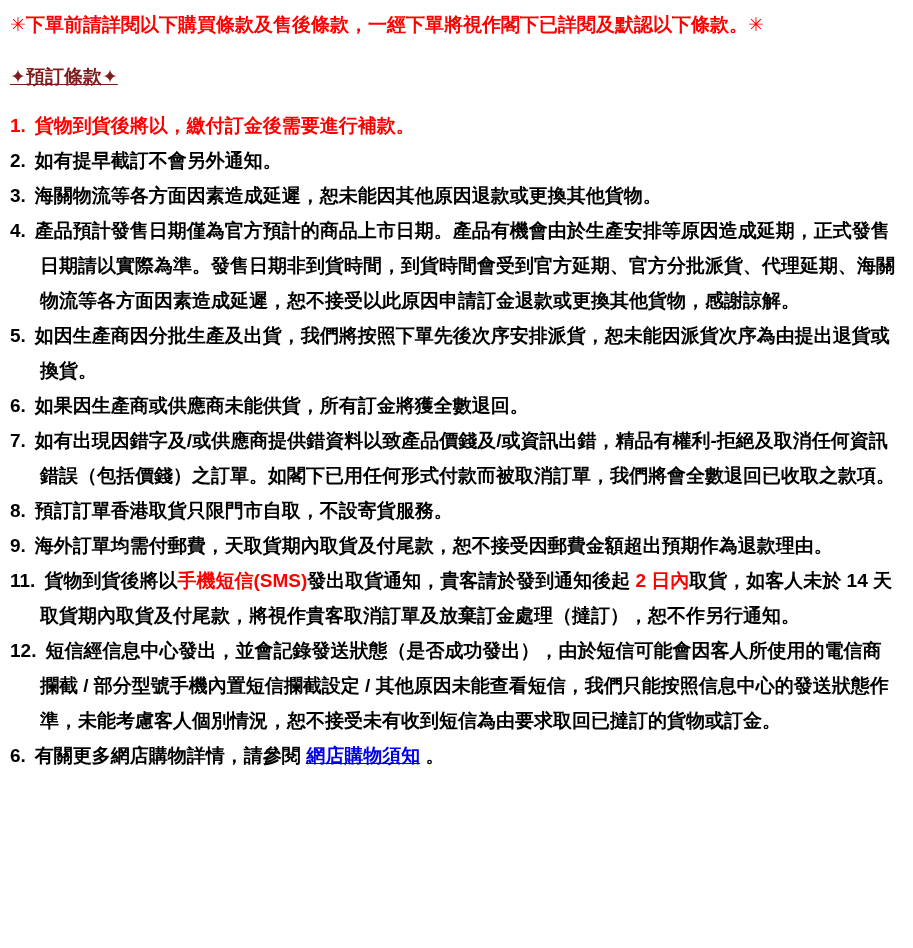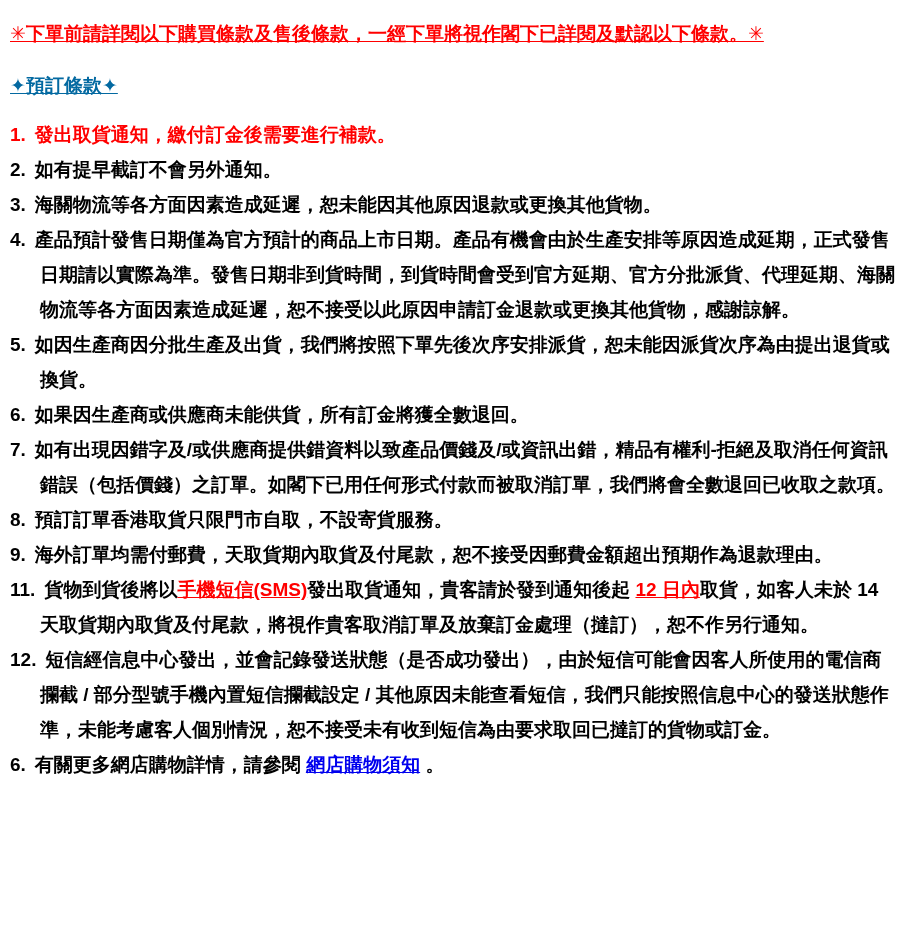--- a/index.html
+++ b/index.html
@@ -10,67 +10,64 @@
     background: #ffffff;
     color: #000000;
     font-family: "Liberation Sans", "DejaVu Sans", sans-serif;
     font-weight: 700;
     font-size: 19px;
   }
   .page { padding: 10px 16px 12px 10px; }
 
   .notice {
     color: var(--red, #ff0000);
-    text-decoration: underline;
     line-height: 30px;
     margin-bottom: 22px;
-    margin-top: 9px;
   }
 
   .section-title {
-    color: #0369a1;
+    color: #7f1d1d;
     text-decoration: underline;
     line-height: 30px;
     margin-bottom: 16px;
   }
 
   .terms-list { }
 
   .term {
     padding-left: 30px;
     text-indent: -30px;
     line-height: 35px;
   }
   .term .num { margin-right: 9px; }
   .term.red { color: var(--red, #ff0000); }
 
   .red-underline {
     color: var(--red, #ff0000);
-    text-decoration: underline;
   }
   a.link {
     color: var(--link, #0000ee);
     cursor: pointer;
   }
 </style>
 </head>
 <body>
 
 <div class="page">
   <div class="notice">✳下單前請詳閱以下購買條款及售後條款，一經下單將視作閣下已詳閱及默認以下條款。✳</div>
 
   <div class="section-title">✦預訂條款✦</div>
 
   <div class="terms-list">
-      <div class="term red"><span class="num">1.</span><span>發出取貨通知，繳付訂金後需要進行補款。</span></div>
+      <div class="term red"><span class="num">1.</span><span>貨物到貨後將以，繳付訂金後需要進行補款。</span></div>
       <div class="term"><span class="num">2.</span><span>如有提早截訂不會另外通知。</span></div>
       <div class="term"><span class="num">3.</span><span>海關物流等各方面因素造成延遲，恕未能因其他原因退款或更換其他貨物。</span></div>
       <div class="term"><span class="num">4.</span><span>產品預計發售日期僅為官方預計的商品上市日期。產品有機會由於生產安排等原因造成延期，正式發售日期請以實際為準。發售日期非到貨時間，到貨時間會受到官方延期、官方分批派貨、代理延期、海關物流等各方面因素造成延遲，恕不接受以此原因申請訂金退款或更換其他貨物，感謝諒解。</span></div>
       <div class="term"><span class="num">5.</span><span>如因生產商因分批生產及出貨，我們將按照下單先後次序安排派貨，恕未能因派貨次序為由提出退貨或換貨。</span></div>
       <div class="term"><span class="num">6.</span><span>如果因生產商或供應商未能供貨，所有訂金將獲全數退回。</span></div>
       <div class="term"><span class="num">7.</span><span>如有出現因錯字及/或供應商提供錯資料以致產品價錢及/或資訊出錯，精品有權利-拒絕及取消任何資訊錯誤（包括價錢）之訂單。如閣下已用任何形式付款而被取消訂單，我們將會全數退回已收取之款項。</span></div>
       <div class="term"><span class="num">8.</span><span>預訂訂單香港取貨只限門市自取，不設寄貨服務。</span></div>
       <div class="term"><span class="num">9.</span><span>海外訂單均需付郵費，天取貨期內取貨及付尾款，恕不接受因郵費金額超出預期作為退款理由。</span></div>
-      <div class="term"><span class="num">11.</span><span>貨物到貨後將以</span><span class="red-underline">手機短信(SMS)</span><span>發出取貨通知，貴客請於發到通知後起 </span><span class="red-underline">12 日內</span><span>取貨，如客人未於 14 天取貨期內取貨及付尾款，將視作貴客取消訂單及放棄訂金處理（撻訂），恕不作另行通知。</span></div>
+      <div class="term"><span class="num">11.</span><span>貨物到貨後將以</span><span class="red-underline">手機短信(SMS)</span><span>發出取貨通知，貴客請於發到通知後起 </span><span class="red-underline">2 日內</span><span>取貨，如客人未於 14 天取貨期內取貨及付尾款，將視作貴客取消訂單及放棄訂金處理（撻訂），恕不作另行通知。</span></div>
       <div class="term"><span class="num">12.</span><span>短信經信息中心發出，並會記錄發送狀態（是否成功發出），由於短信可能會因客人所使用的電信商攔截 / 部分型號手機內置短信攔截設定 / 其他原因未能查看短信，我們只能按照信息中心的發送狀態作準，未能考慮客人個別情況，恕不接受未有收到短信為由要求取回已撻訂的貨物或訂金。</span></div>
       <div class="term"><span class="num">6.</span><span>有關更多網店購物詳情，請參閱 </span><a class="link" href="#">網店購物須知</a><span> 。</span></div>
     </div>
 </div>
 
 </body></html>

